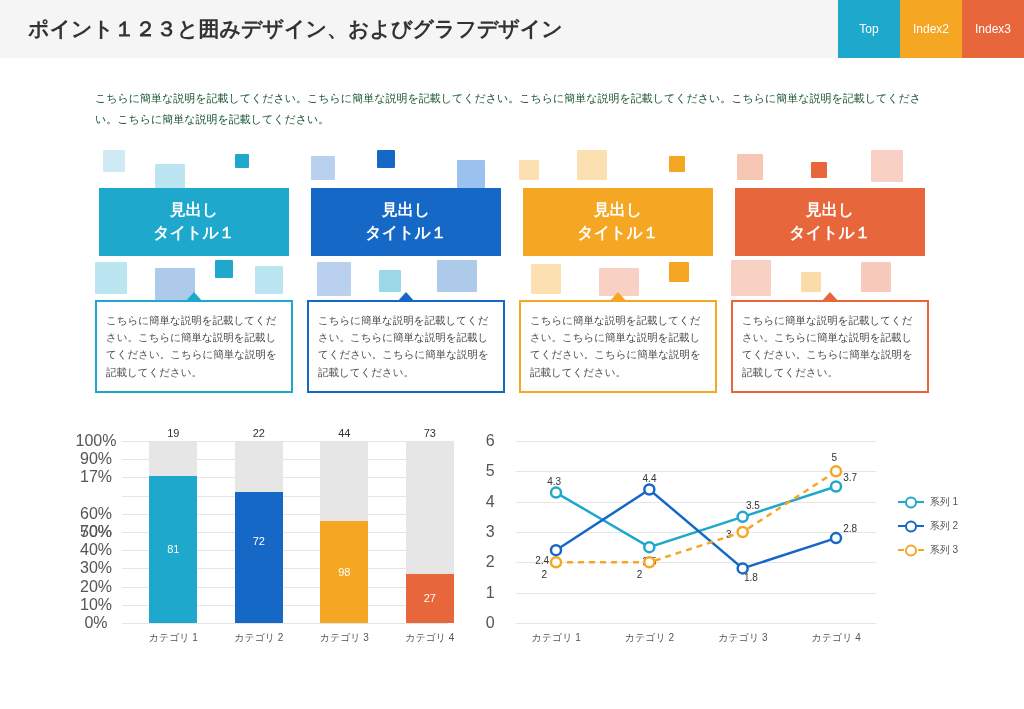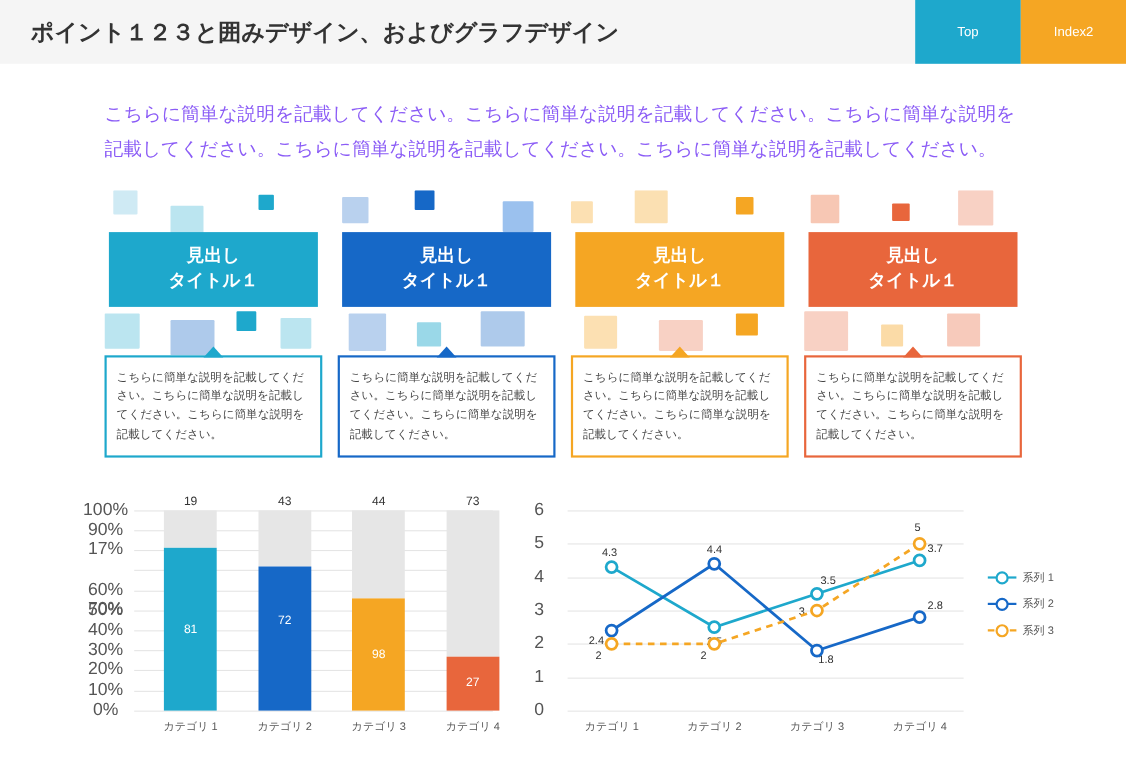--- a/index.html
+++ b/index.html
@@ -1,26 +1,26 @@
 <!DOCTYPE html>
 <html><head>
 <meta charset="utf-8">
 <style>
 *{box-sizing:border-box;margin:0;padding:0}
 body{font-family:"Meiryo","Hiragino Sans",sans-serif;width:1024px;height:709px;overflow:hidden;background:#fff;color:#333}
 .header{display:flex;align-items:stretch;height:58px;background:#f5f5f5}
 .title{flex:1;display:flex;align-items:center;padding-left:28px;font-size:21px;font-weight:bold;color:#333}
 .tabs{display:flex}
-.tab{position:relative;width:96px;display:flex;align-items:center;justify-content:center;color:#fff;font-size:12px;cursor:pointer}
+.tab{position:relative;width:62px;display:flex;align-items:center;justify-content:center;color:#fff;font-size:12px;cursor:pointer}
 .tab.top{background:#1ea8cc}
 .tab.idx1{background:#1668c7}
 .tab.idx2{background:#f5a623}
 .tab.idx3{background:#e8663c}
 .tab.idx1::after{content:"";position:absolute;bottom:-9px;left:50%;transform:translateX(-50%);border-left:10px solid transparent;border-right:10px solid transparent;border-top:10px solid #1668c7}
-.intro{padding:30px 95px 10px;font-size:17px;line-height:1.9;color:#8b5cf6}
+.intro{padding:30px 95px 10px;font-size:11px;line-height:1.9;color:#14532d}
 .cards{display:flex;gap:14px;padding:10px 95px 18px}
 .card{flex:1;position:relative}
 .deco{position:relative;height:150px;overflow:hidden}
 .sq{position:absolute;border-radius:1px}
 .card-title{position:absolute;top:38px;left:4px;right:4px;height:68px;display:flex;flex-direction:column;align-items:center;justify-content:center;color:#fff;font-size:16px;font-weight:bold;line-height:1.4}
 .c1 .card-title{background:#1ea8cc}
 .c2 .card-title{background:#1668c7}
 .c3 .card-title{background:#f5a623}
 .c4 .card-title{background:#e8663c}
 .card-body{position:relative;border:2px solid;padding:10px 9px;font-size:10.5px;line-height:1.65;color:#444;background:#fff}
@@ -48,20 +48,21 @@
 .pt-lbl{position:absolute;font-size:10px;color:#333;transform:translate(-50%,-50%)}
 </style>
 <style>.lswatch::after{border-color:inherit}</style></head>
 <body>
 
 <div class="header">
   <div class="title">ポイント１２３と囲みデザイン、およびグラフデザイン</div>
   <div class="tabs">
     <div class="tab top">Top</div>
     <div class="tab idx2">Index2</div>
+    <div class="tab idx3">Index3</div>
   </div>
 </div>
 
 <div class="intro">こちらに簡単な説明を記載してください。こちらに簡単な説明を記載してください。こちらに簡単な説明を記載してください。こちらに簡単な説明を記載してください。こちらに簡単な説明を記載してください。</div>
 
 <div class="cards">
   <div class="card c1">
     <div class="deco">
       <div class="sq" style="left:8px;top:0;width:22px;height:22px;background:#cfeaf4"></div>
       <div class="sq" style="left:60px;top:14px;width:30px;height:30px;background:#1ea8cc;opacity:.3"></div>
@@ -152,21 +153,21 @@
         <div class="bar-group" style="left: 51.3px;">
           <div class="bar-top" style="height: 34.58px;"></div>
           <div class="bar-bottom" style="height: 147.42px; background: rgb(30, 168, 204);"></div>
           <div class="bar-lbl" style="bottom: 67.71px; color: rgb(255, 255, 255);">81</div>
           <div class="bar-lbl" style="bottom: 184px;">19</div>
         </div>
         <div class="bar-group" style="left: 136.8px;">
           <div class="bar-top" style="height: 50.96px;"></div>
           <div class="bar-bottom" style="height: 131.04px; background: rgb(22, 104, 199);"></div>
           <div class="bar-lbl" style="bottom: 76px; color: rgb(255, 255, 255);">72</div>
-          <div class="bar-lbl" style="bottom: 184px;">43</div>
+          <div class="bar-lbl" style="bottom: 184px;">22</div>
         </div>
         <div class="bar-group" style="left: 222.3px;">
           <div class="bar-top" style="height: 80.08px;"></div>
           <div class="bar-bottom" style="height: 101.92px; background: rgb(245, 166, 35);"></div>
           <div class="bar-lbl" style="bottom: 44.96px; color: rgb(255, 255, 255);">98</div>
           <div class="bar-lbl" style="bottom: 184px;">44</div>
         </div>
         <div class="bar-group" style="left: 307.8px;">
           <div class="bar-top" style="height: 132.86px;"></div>
           <div class="bar-bottom" style="height: 49.14px; background: rgb(232, 102, 60);"></div>

